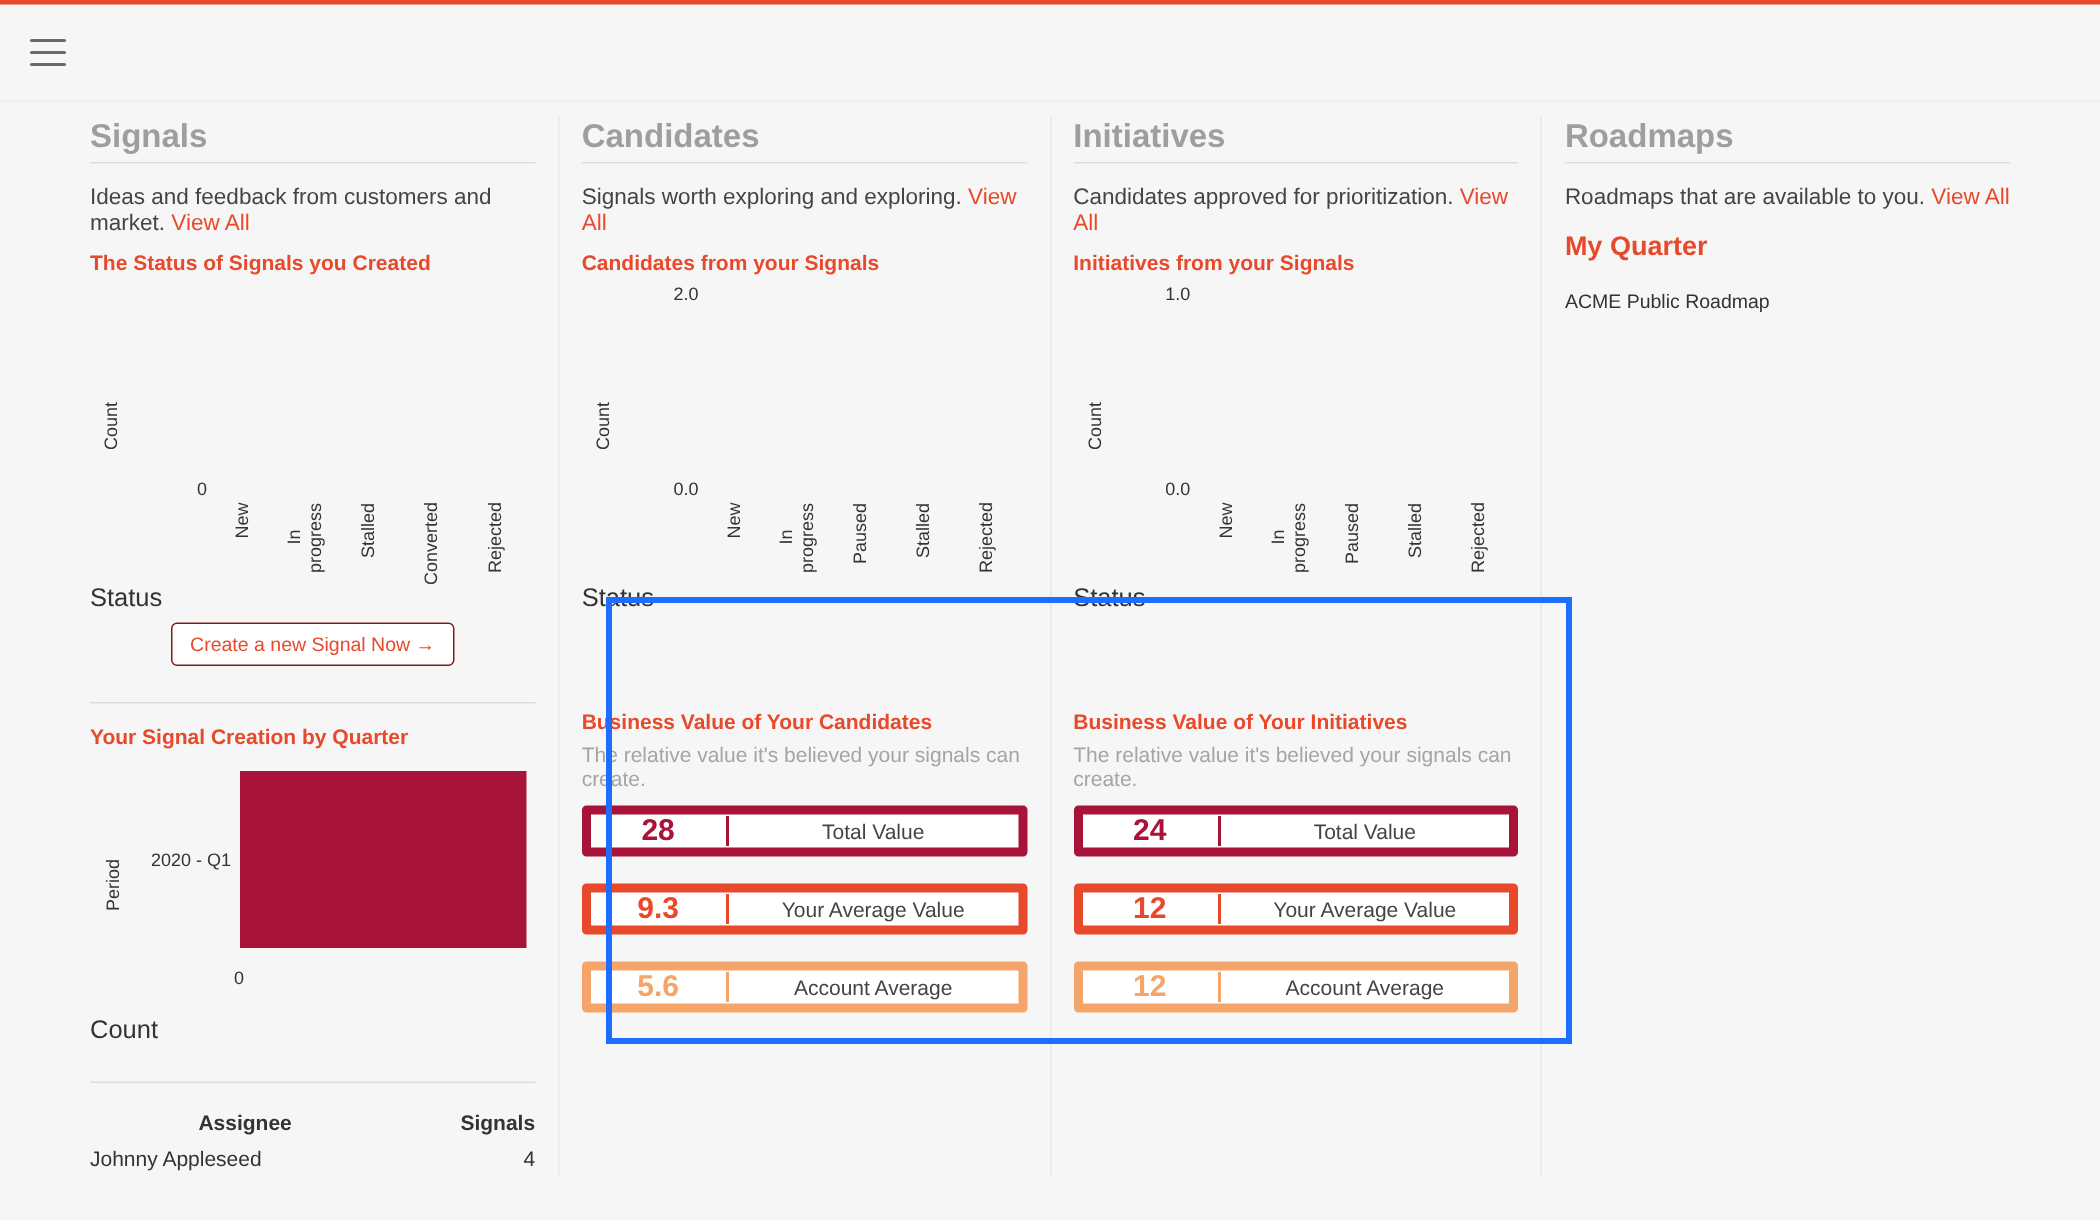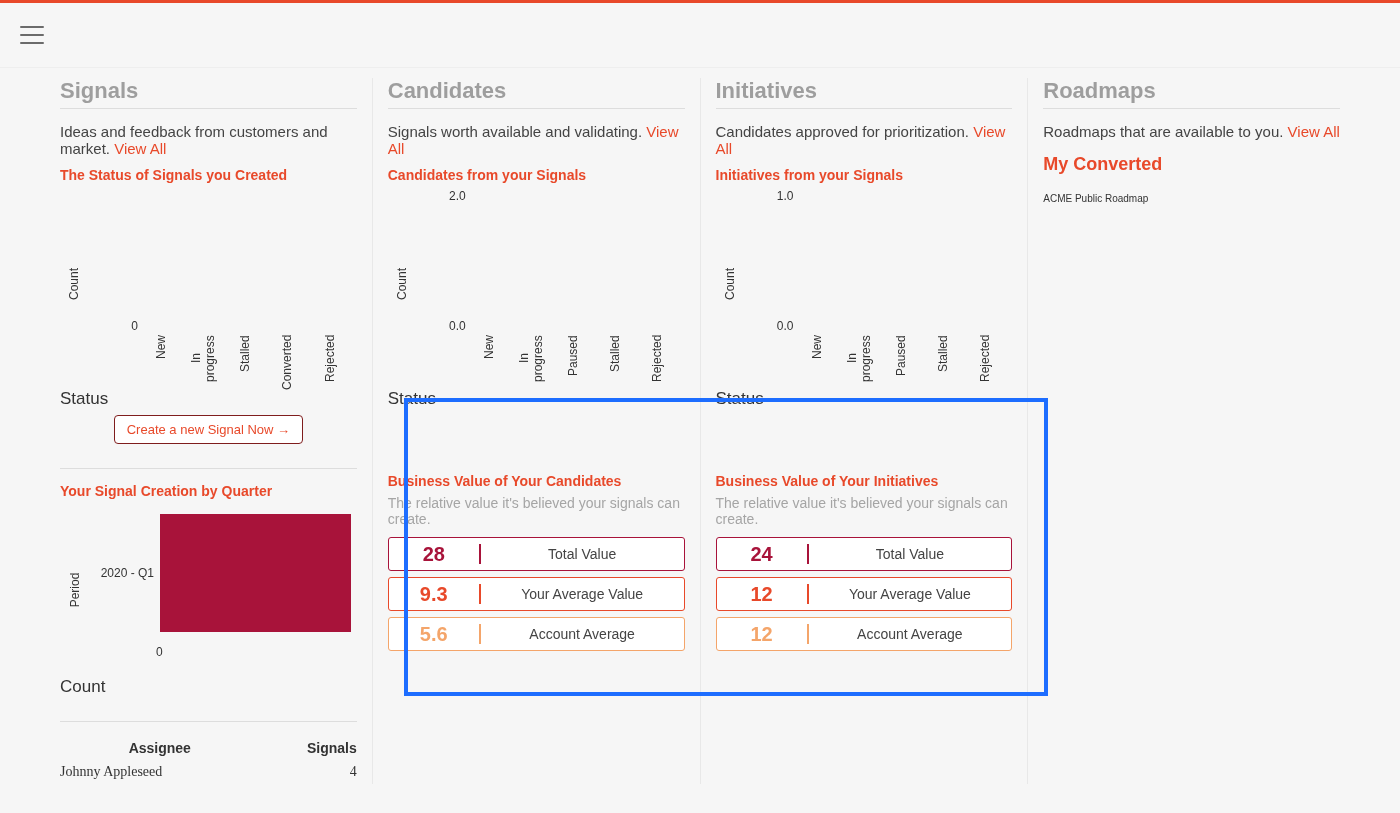--- a/index.html
+++ b/index.html
@@ -168,24 +168,24 @@
   .hx-ticks {
     position: absolute; left: 100px; right: 6px; bottom: 16px;
     display: flex; justify-content: space-between;
     font-size: 12px; color: #333;
   }
   .hx-ticks span:first-child { margin-left: -4px; }
   
   .stat {
     display: flex;
     align-items: center;
-    border: 1px solid #000000;
+    border: 6px solid #000000;
     border-radius: 3px;
     height: 34px;
-    margin-bottom: 6px;
+    margin-bottom: 18px;
     background: #fff;
   }
   .stat .num {
     width: 90px;
     text-align: center;
     font-size: 20px;
     font-weight: 700;
     color: #a8133a;
     position: relative;
   }
@@ -216,28 +216,28 @@
   }
   
   .roadmap-heading {
     color: #e8492a;
     font-size: 18px;
     font-weight: 700;
     margin: 14px 0 14px 0;
   }
   .roadmap-item {
     color: #333;
-    font-size: 10px;
+    font-size: 13px;
     padding: 4px 0;
   }
   
   .assign-table { width: 100%; border-collapse: collapse; }
   .assign-table th { text-align: center; font-weight: 700; font-size: 14px; padding: 4px 0; }
   .assign-table th:last-child, .assign-table td:last-child { text-align: right; }
-  .assign-table td { padding: 4px 0; font-size: 14px; font-family: Liberation Serif, serif; }
+  .assign-table td { padding: 4px 0; font-size: 14px; }
 </style>
 </head>
 <body>
 
 <div class="topbar"></div>
 
 <div class="header">
   <div class="hamburger">
     <span></span>
       <span></span>
@@ -327,21 +327,21 @@
           <td>4</td>
         </tr>
       </tbody>
     </table>
   </div>
 
   <div class="col">
     <div class="col-title">Candidates</div>
     <div class="hr"></div>
     <div class="subtitle">
-      <span>Signals worth available and validating. </span><a class="link">View All</a>
+      <span>Signals worth exploring and exploring. </span><a class="link">View All</a>
     </div>
     <div class="section-title">Candidates from your Signals</div>
 
     <div class="chart-wrap">
       <div class="ylabel">Count</div>
       <div class="chart-inner">
         <div class="yticks">
           <span>2.0</span>
           <span>0.0</span>
         </div>
@@ -459,20 +459,20 @@
       <div class="label">Account Average</div>
     </div>
   </div>
 
   <div class="col">
     <div class="col-title">Roadmaps</div>
     <div class="hr"></div>
     <div class="subtitle">
       <span>Roadmaps that are available to you. </span><a class="link">View All</a>
     </div>
-    <div class="roadmap-heading">My Converted</div>
+    <div class="roadmap-heading">My Quarter</div>
     <div class="roadmap-item">ACME Public Roadmap</div>
   </div>
 
 </div>
 
 <div class="highlight-zone" style="left:404px; top:330px; width:644px; height:298px;"></div>
 </div>
 
 </body></html>

